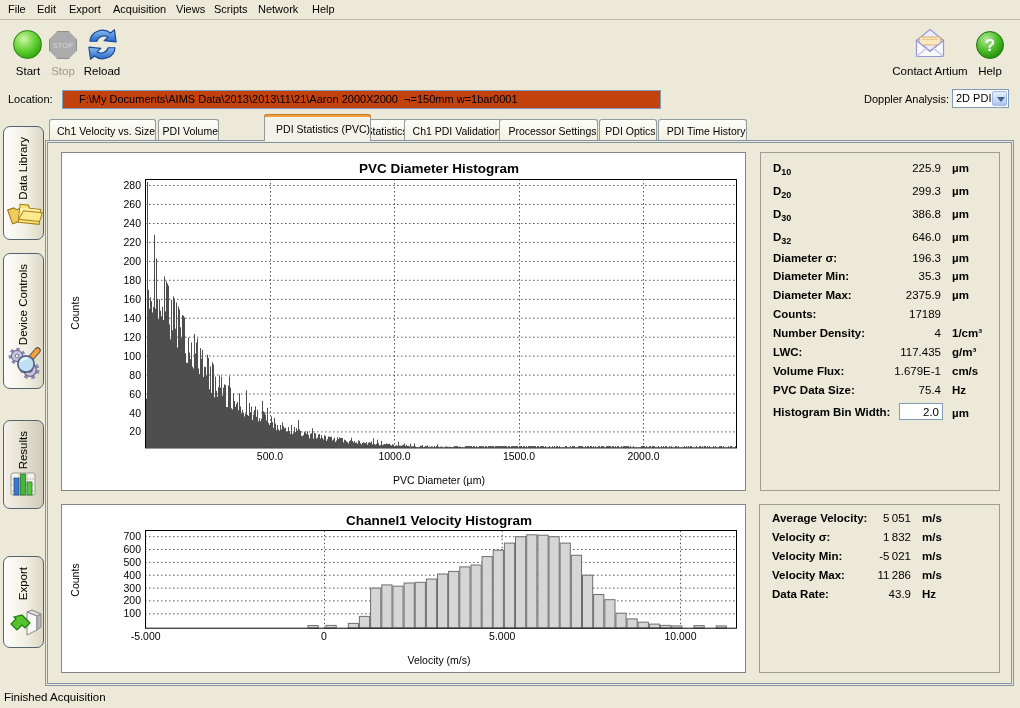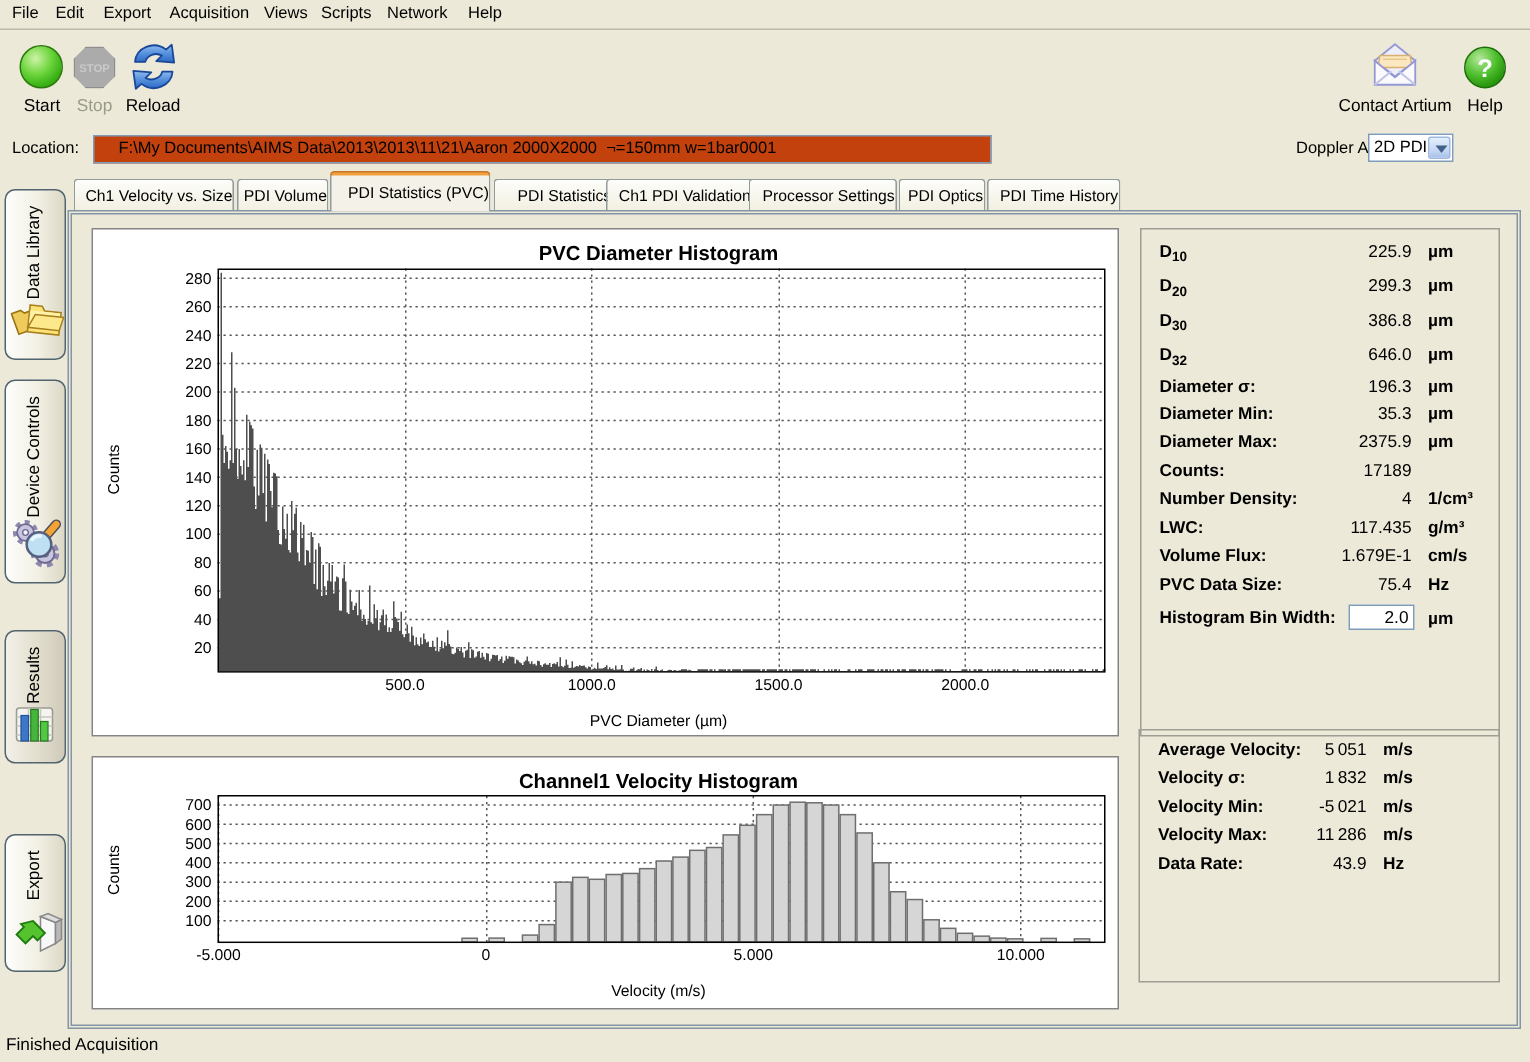--- a/index.html
+++ b/index.html
@@ -21,21 +21,21 @@
 #envelope { position:absolute; left:913px; top:27px; width:34px; height:34px; }
 #helpic { position:absolute; left:976px; top:31px; width:28px; height:28px; border-radius:50%;
   background:radial-gradient(circle at 36% 28%, #B6E89A, #4DBE2C 45%, #2B9911 72%, #1F7F0A);
   border:1px solid #1E6F08; color:#fff; font-weight:bold; font-size:17px; text-align:center;
   line-height:27px; }
 
 #loclab { position:absolute; left:8px; top:93px; }
 #locfield { position:absolute; left:62px; top:90px; width:599px; height:19px; background:#c2410c;
   border:1px solid #7F9DB9; padding:2px 0 0 16px; white-space:nowrap; }
 #doplab { position:absolute; right:71px; top:93px; }
-#dopfield { position:absolute; left:912px; top:89px; width:57px; height:19px; background:#fff;
+#dopfield { position:absolute; left:952px; top:89px; width:57px; height:19px; background:#fff;
   border:1px solid #7F9DB9; padding:2px 0 0 3px; }
 #doparrow { position:absolute; right:1px; top:1px; width:15px; height:15px;
   background:linear-gradient(#E4EFFD,#C0D4F2 70%,#A8C0E8); border:1px solid #9EBAE4;
   border-radius:2px; }
 #doparrow:after { content:""; position:absolute; left:3.5px; top:5px; border:4px solid transparent;
   border-top:5px solid #44618C; }
 
 .stab { position:absolute; left:3px; width:41px; border:1.5px solid #51646F; border-radius:7px;
   background:linear-gradient(90deg,#FDFDFB,#F2F0E4 55%,#DCD8C6); overflow:hidden; }
 .stab.sel { background:linear-gradient(90deg,#F2F0E8,#E2DEcd 55%,#CFCABA); }
@@ -45,31 +45,31 @@
 
 #frame1 { position:absolute; left:45px; top:140px; width:969px; height:546px;
   border:1px solid #8495A5; }
 #frame2 { position:absolute; left:47px; top:142px; width:965px; height:542px;
   border:1px solid #8495A5; background:#ECE9D8; }
 
 .tab { position:absolute; top:119px; height:21px; background:linear-gradient(#FDFDFA,#F2F0E1);
   border:1px solid #919B9C; border-bottom:none; border-radius:3px 3px 0 0; text-align:right;
   padding-top:5px; font-size:10.5px; }
 .tab.active { top:114px; height:27px; background:#F4F2E8; z-index:5; padding-top:8px;
-  border-radius:4px 4px 0 0; }
+  border-radius:4px 4px 0 0;margin-left:44px; }
 .tstripe { position:absolute; left:-1px; top:-1px; right:-1px; height:3px;
   background:#F0A040; border-radius:4px 4px 0 0; border:1px solid #C87828; border-bottom:none; }
 
 #pvcpanel { position:absolute; left:61px; top:152px; width:685px; height:339px; background:#fff;
   border:1px solid #848484; }
 #velpanel { position:absolute; left:61px; top:504px; width:685px; height:169px; background:#fff;
   border:1px solid #848484; }
 #stat1 { position:absolute; left:760px; top:152px; width:240px; height:339px;
   border:1px solid #9D9D93; }
-#stat2 { position:absolute; left:759px; top:486px; width:241px; height:169px;
+#stat2 { position:absolute; left:759px; top:504px; width:241px; height:169px;
   border:1px solid #9D9D93;text-align:right; }
 .srow { position:absolute; left:0; width:100%; height:16px; }
 .lb { position:absolute; left:12px; font-weight:bold; font-size:11.5px; }
 .lb sub { font-size:9px; font-weight:bold; }
 .vl { position:absolute; right:58px; font-size:11.5px; }
 .un { position:absolute; left:191px; font-size:11.5px; font-weight:bold; }
 .vl2 { position:absolute; right:88px; font-size:11.5px; }
 .un3 { position:absolute; left:162px; font-size:11.5px; font-weight:bold; }
 .un2 { font-size:11.5px; font-weight:bold; }
 #binbox { position:absolute; left:138px; top:250px; width:44px; height:17px; background:#fff;

